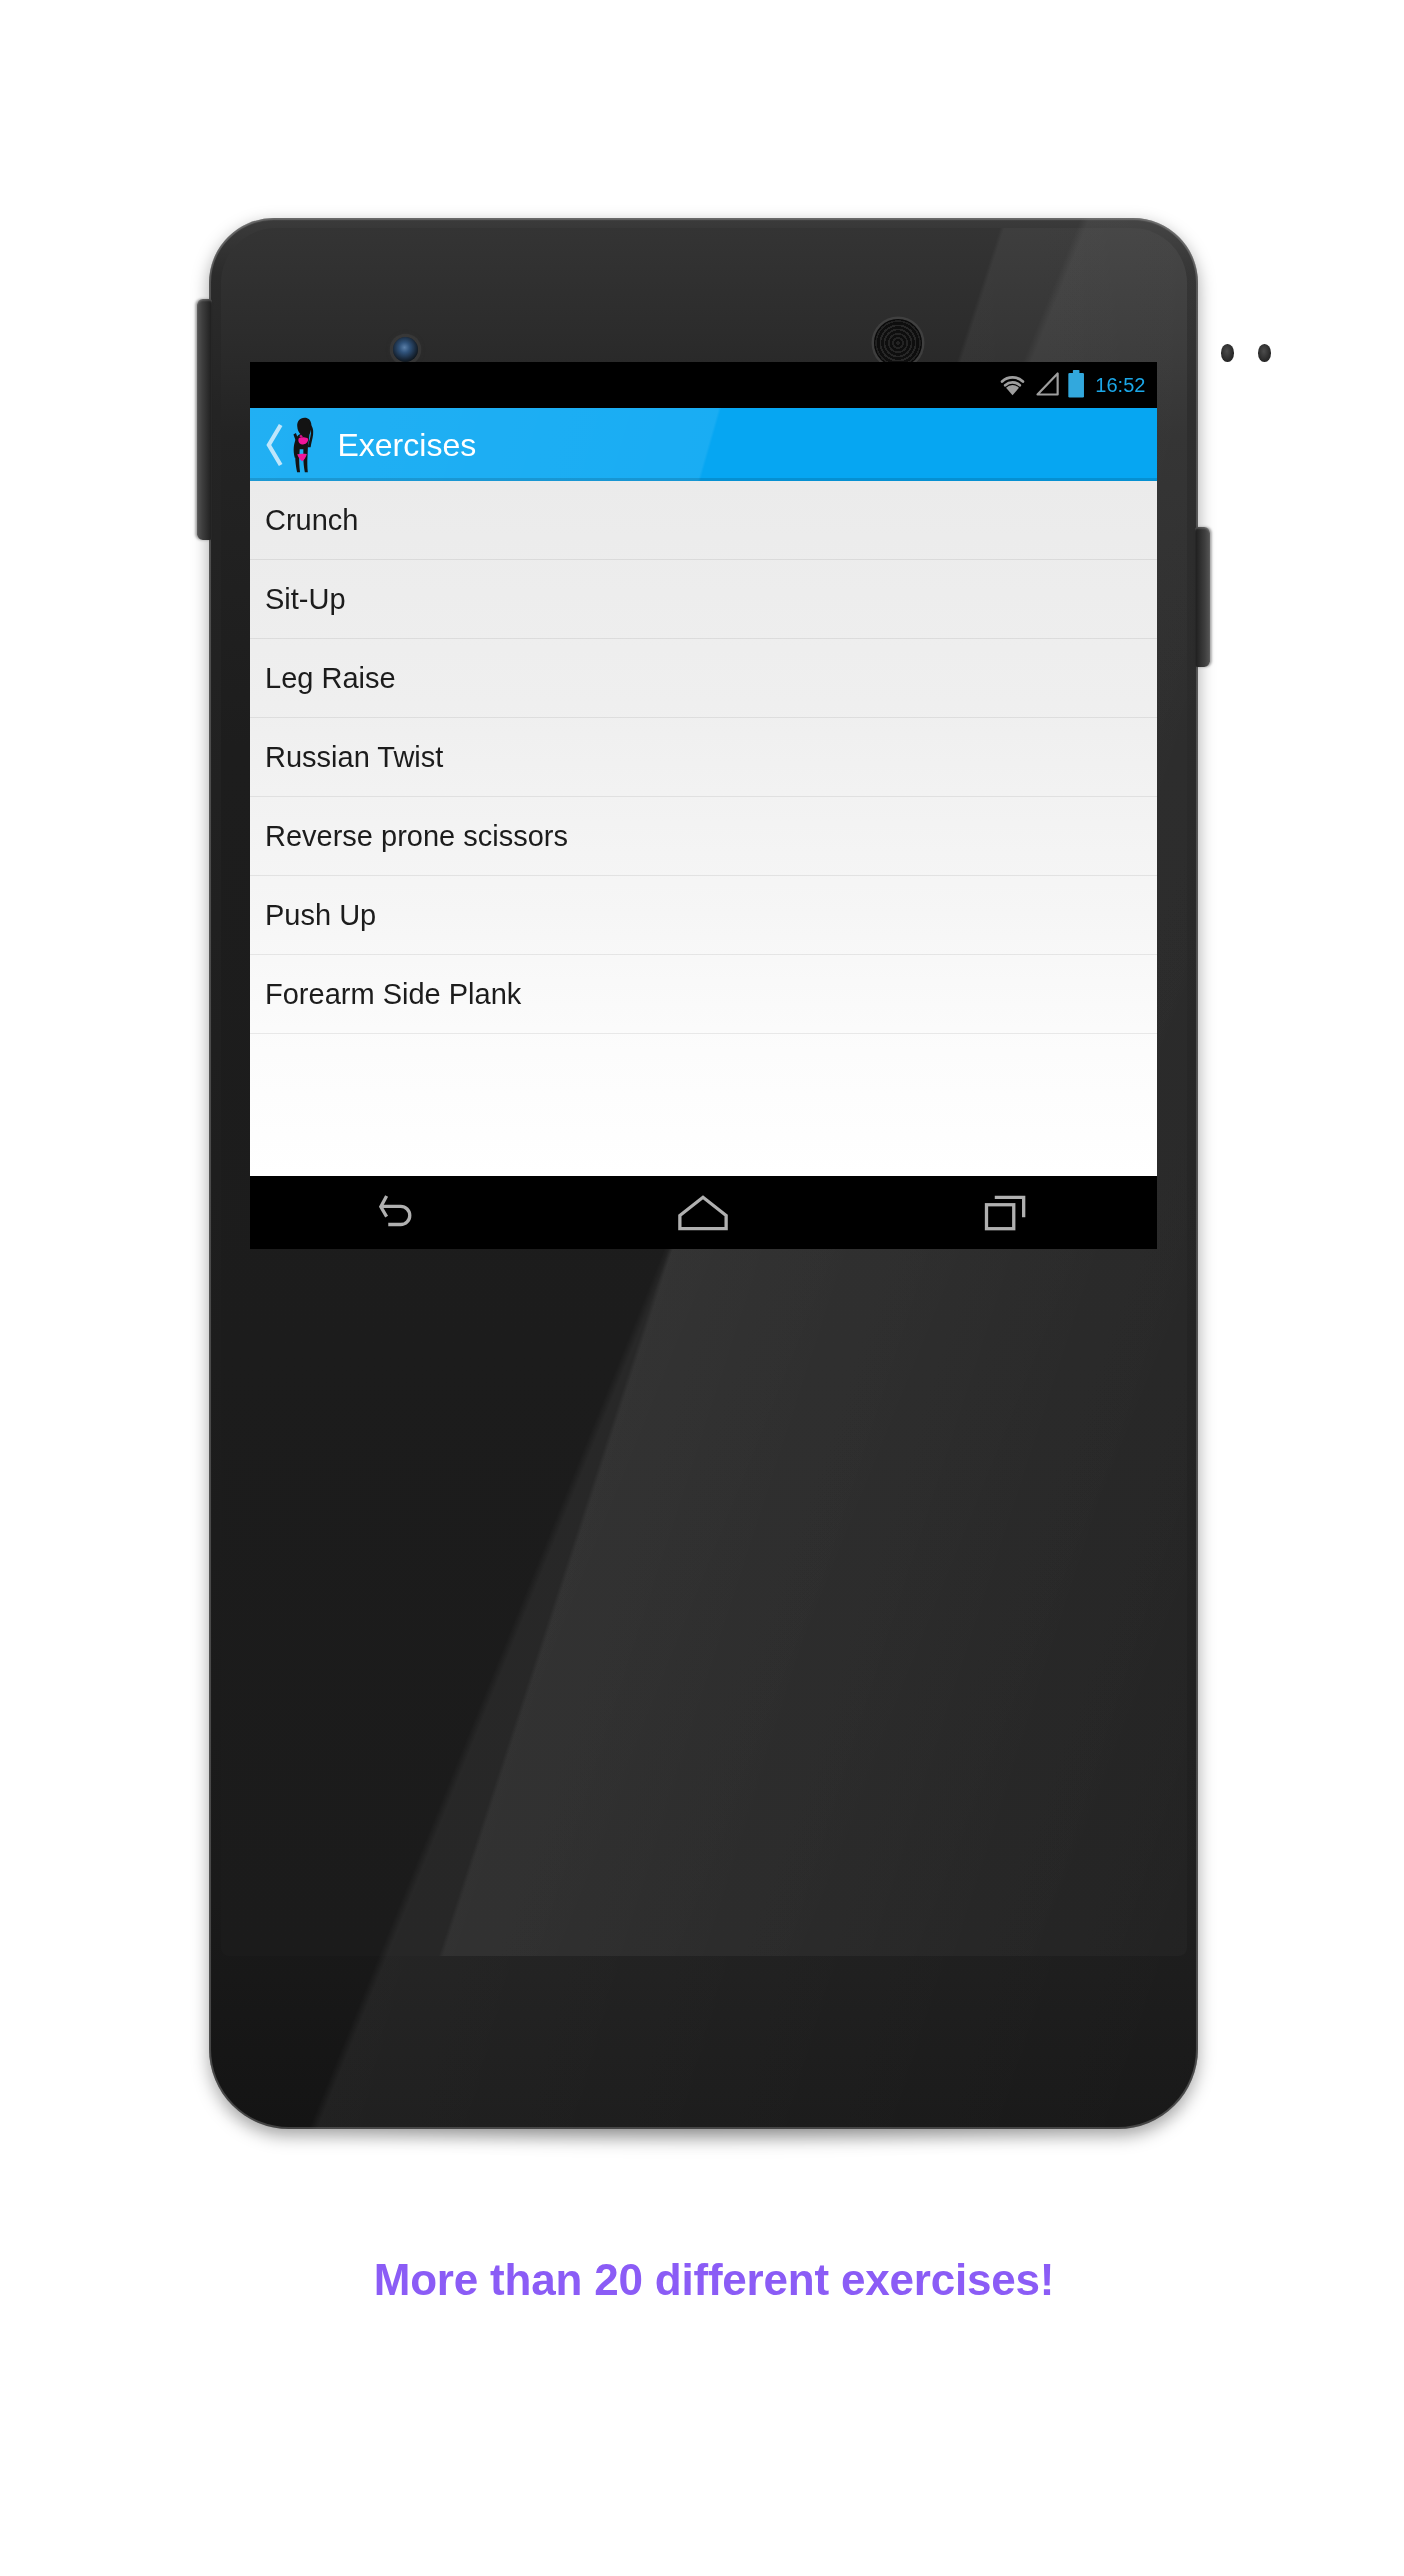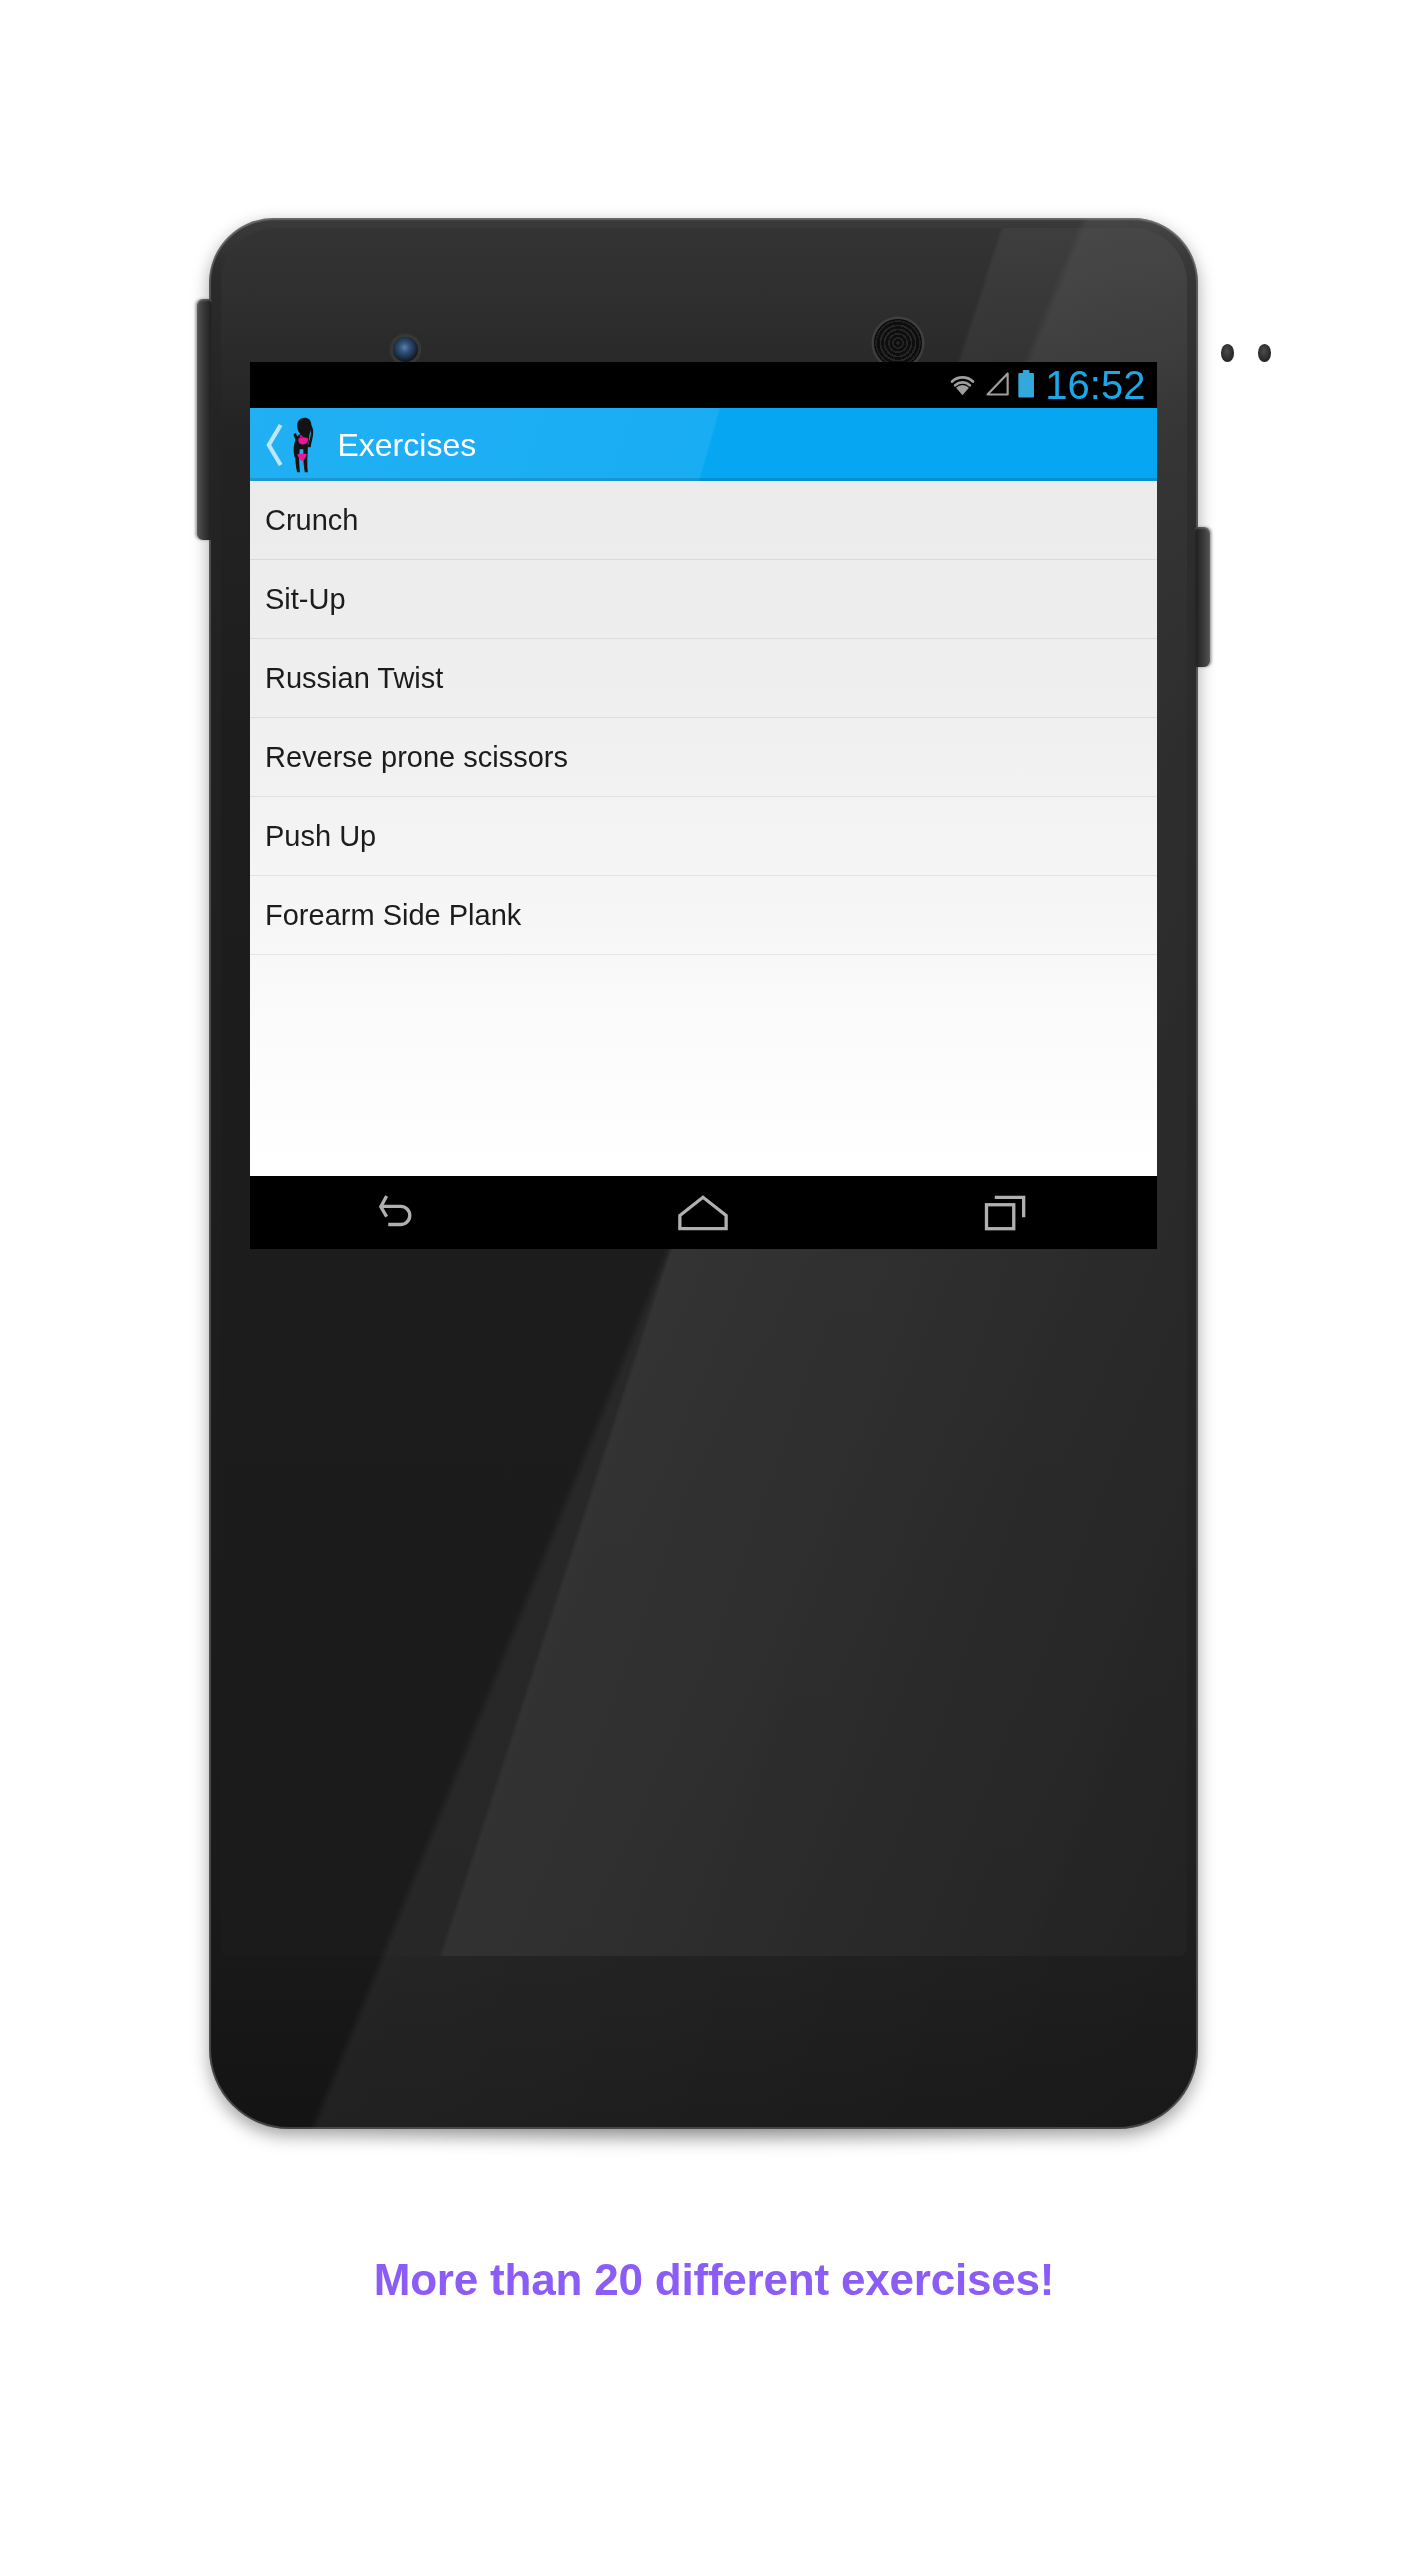--- a/index.html
+++ b/index.html
@@ -173,21 +173,21 @@
     padding-right: 11.6px;
     box-sizing: border-box;
   }
   .status-icons {
     display: flex;
     align-items: center;
     gap: 5.8px;
   }
   .status-clock {
     color: #1ba7e8;
-    font-size: 40px;
+    font-size: 20px;
     letter-spacing: 0px;
     margin-left: 10px;
     line-height: 1;
     font-family: "Liberation Sans", sans-serif;
   }
 
   
   .app-bar {
     position: relative;
     height: 73px;
@@ -397,20 +397,23 @@
 
     <div class="exercise-list">
 
       <div class="list-row">
         <span class="list-row-label">Crunch</span>
       </div>
       <div class="list-row">
         <span class="list-row-label">Sit-Up</span>
       </div>
       <div class="list-row">
+        <span class="list-row-label">Leg Raise</span>
+      </div>
+      <div class="list-row">
         <span class="list-row-label">Russian Twist</span>
       </div>
       <div class="list-row">
         <span class="list-row-label">Reverse prone scissors</span>
       </div>
       <div class="list-row">
         <span class="list-row-label">Push Up</span>
       </div>
       <div class="list-row">
         <span class="list-row-label">Forearm Side Plank</span>

